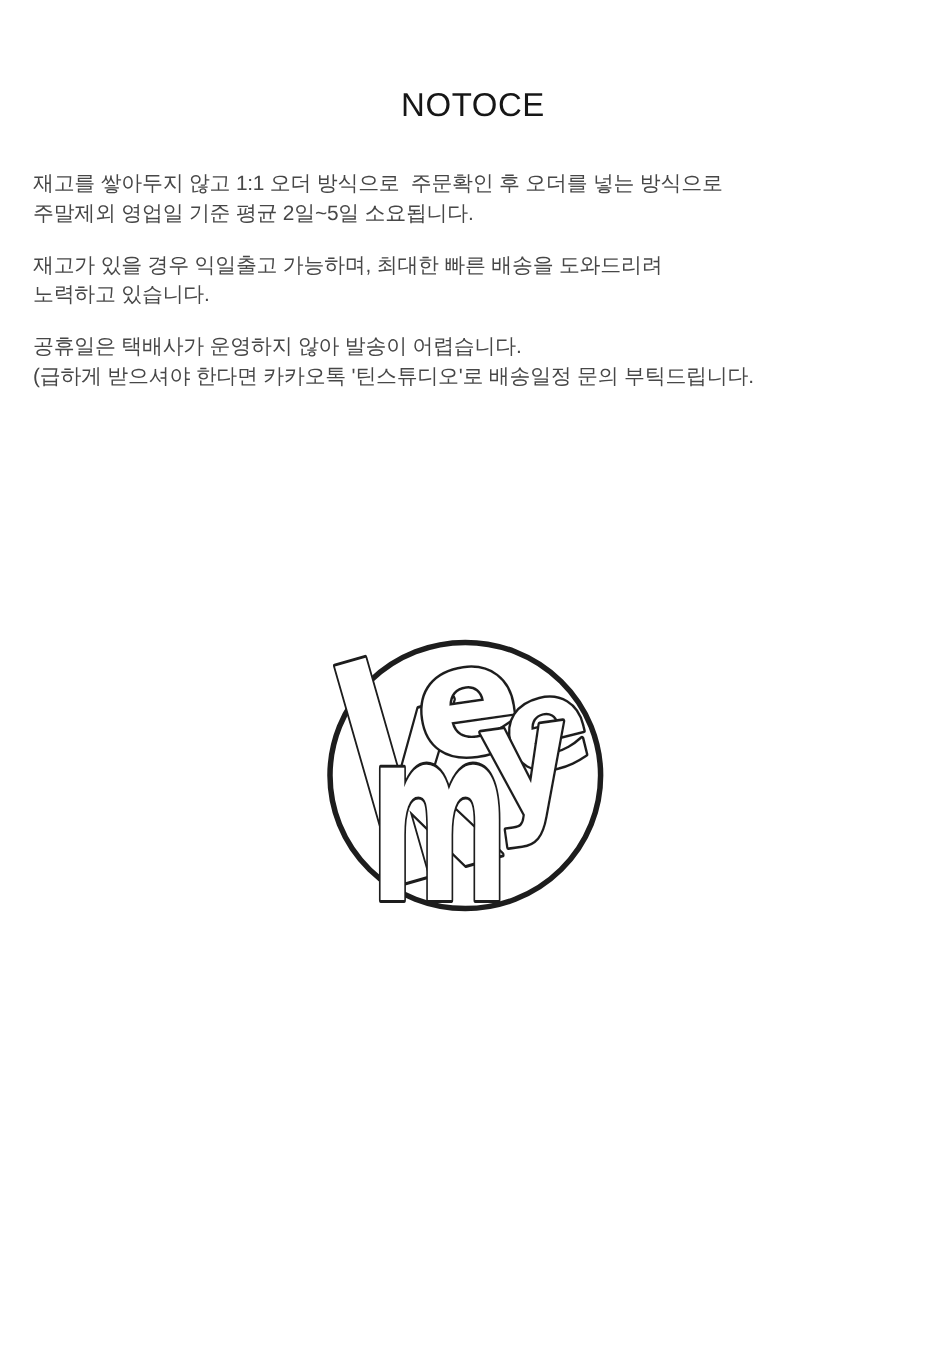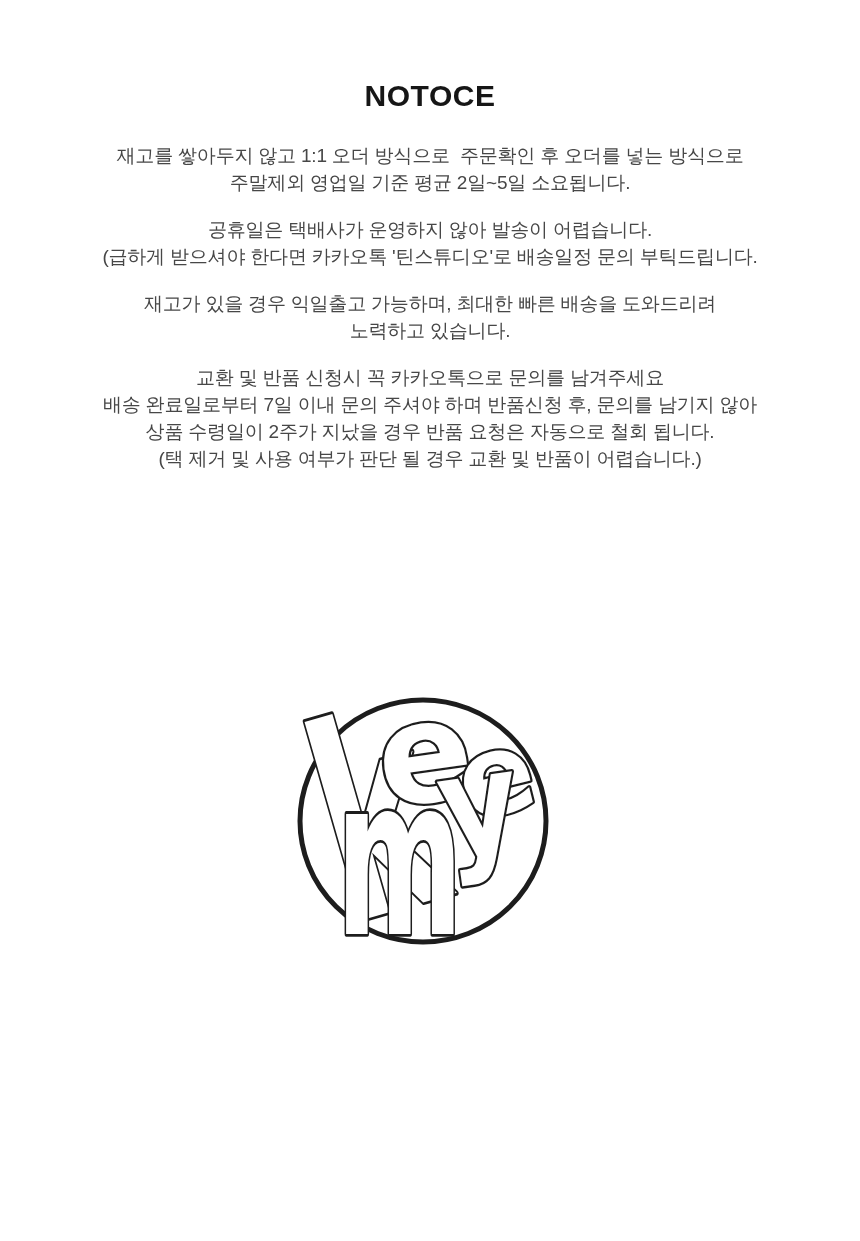--- a/index.html
+++ b/index.html
@@ -17,27 +17,27 @@
     width: 860px;
     height: 1241px;
     background: #ffffff;
   }
   .page-title {
     margin: 0;
     padding-top: 78px;
     text-align: center;
     font-size: 30px;
     line-height: 36px;
-    font-weight: bold;
+    font-weight: normal;
     letter-spacing: 0.5px;
     color: #161616;
   }
   .paragraphs {
-    margin-top: 28px;
-    text-align: center;
+    margin-top: 40px;
+    text-align: left;
   }
   .paragraphs p {
     margin: 0 30px 20px;
     font-size: 19px;
     line-height: 27px;
     color: #474747;
     white-space: pre-wrap;
     letter-spacing: -0.2px;
   }
   .logo {
@@ -63,28 +63,24 @@
 </head>
 <body>
 
 <main class="sheet">
 
   <h1 class="page-title">NOTOCE</h1>
 
   <section class="paragraphs">
     <p>재고를 쌓아두지 않고 1:1 오더 방식으로  주문확인 후 오더를 넣는 방식으로
 주말제외 영업일 기준 평균 2일~5일 소요됩니다.</p>
+    <p>재고가 있을 경우 익일출고 가능하며, 최대한 빠른 배송을 도와드리려
+노력하고 있습니다.</p>
     <p>공휴일은 택배사가 운영하지 않아 발송이 어렵습니다.
 (급하게 받으셔야 한다면 카카오톡 '틴스튜디오'로 배송일정 문의 부틱드립니다.</p>
-    <p>재고가 있을 경우 익일출고 가능하며, 최대한 빠른 배송을 도와드리려
-노력하고 있습니다.</p>
-    <p>교환 및 반품 신청시 꼭 카카오톡으로 문의를 남겨주세요
-배송 완료일로부터 7일 이내 문의 주셔야 하며 반품신청 후, 문의를 남기지 않아
-상품 수령일이 2주가 지났을 경우 반품 요청은 자동으로 철회 됩니다.
-(택 제거 및 사용 여부가 판단 될 경우 교환 및 반품이 어렵습니다.)</p>
   </section>
 
   <figure class="logo">
     <svg width="254" height="250" viewBox="0 0 254 250" xmlns="http://www.w3.org/2000/svg">
 
       <ellipse cx="127" cy="125" rx="123" ry="121" fill="none" stroke="#1d1d1d" stroke-width="5"></ellipse>
 
       <g transform="translate(52 228) rotate(-16) scale(0.72 1.18)">
         <text x="0" y="0" font-size="230" vector-effect="non-scaling-stroke">k</text>
       </g>

